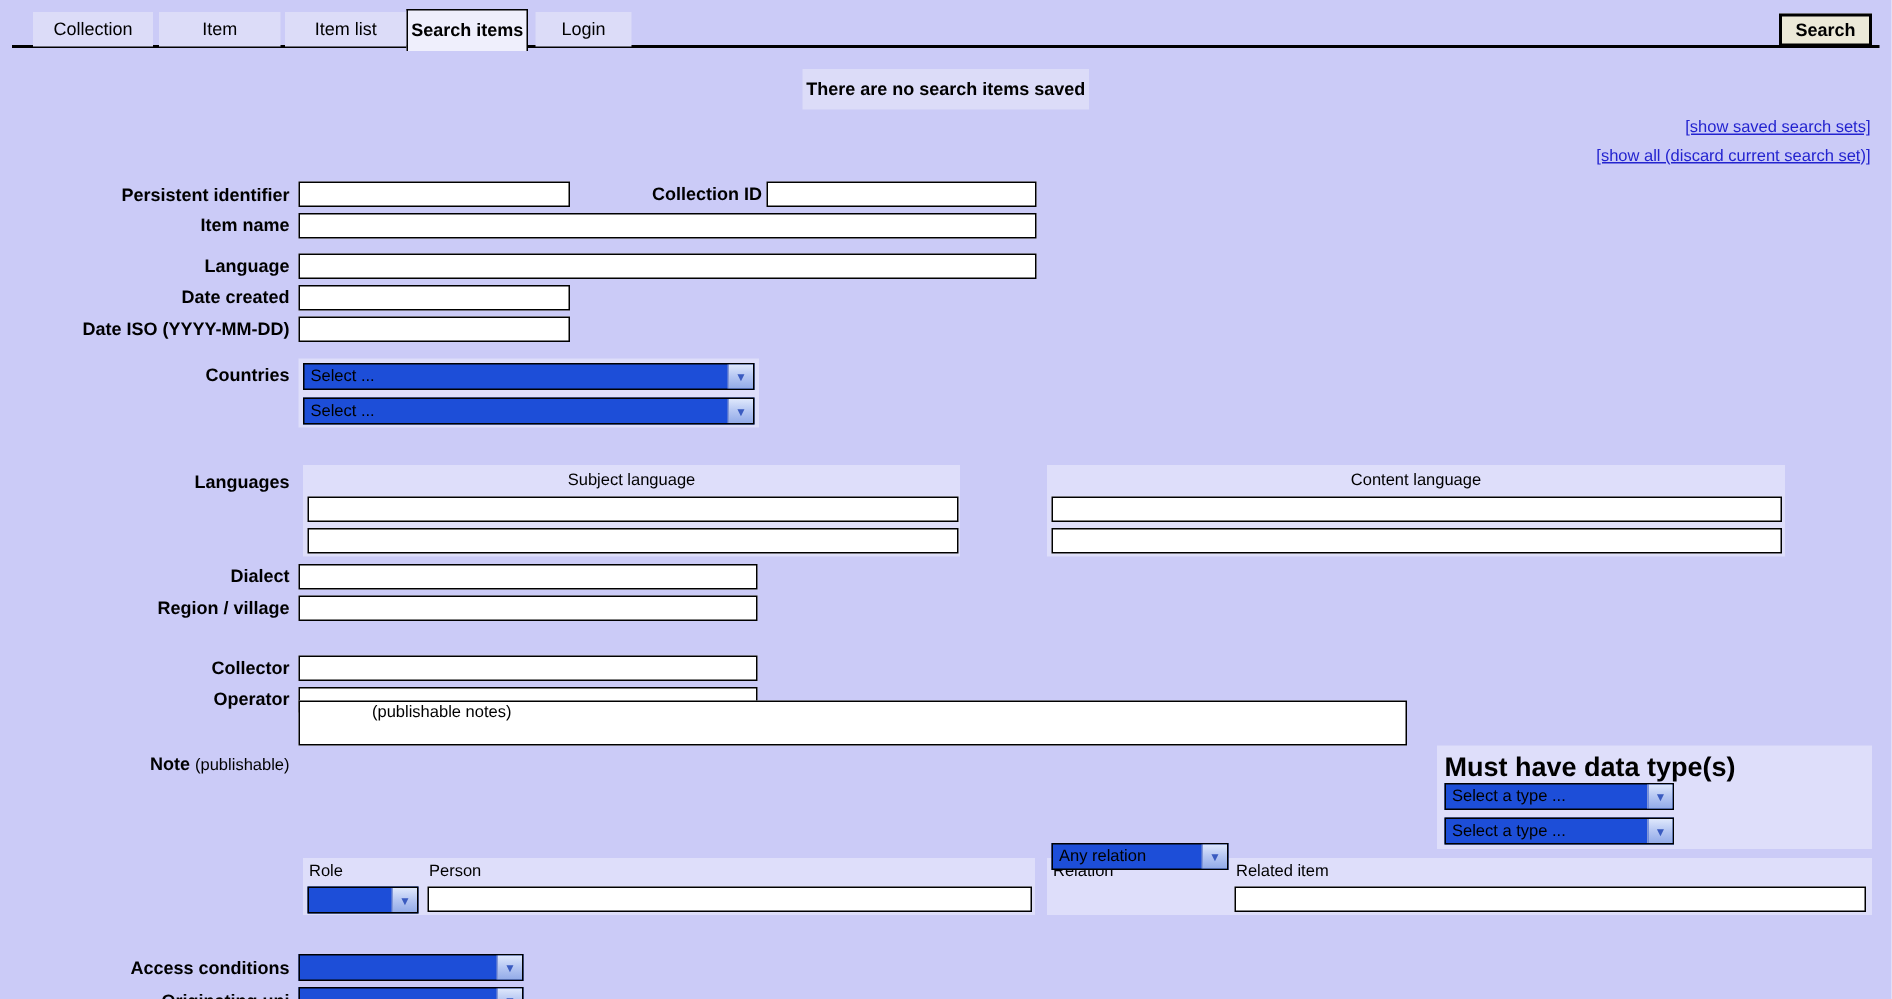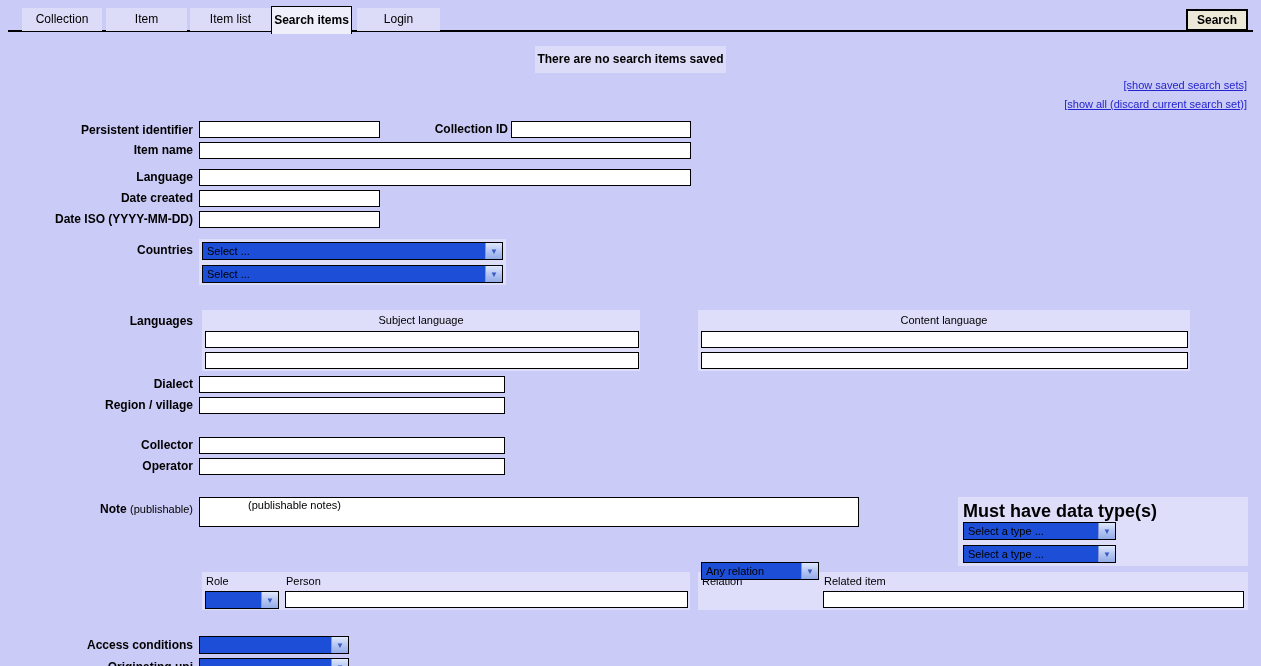--- a/index.html
+++ b/index.html
@@ -63,21 +63,21 @@
 </head>
 <body>
 
 <div id="screen">
 
   <div class="tabline"></div>
   <div class="tab" style="left:22px;width:80px;">Collection</div>
   <div class="tab" style="left:106px;width:81px;">Item</div>
   <div class="tab" style="left:190px;width:81px;">Item list</div>
   <div class="tab active" style="left:271px;width:81px;">Search items</div>
-  <div class="tab" style="left:357px;width:83px;">Login</div>
+  <div class="tab" style="left:357px;width:64px;">Login</div>
   <button class="search-btn">Search</button>
 
   <div class="notice">There are no search items saved</div>
 
   <a class="toplink" style="top:79px;">[show saved search sets]</a>
   <a class="toplink" style="top:98px;">[show all (discard current search set)]</a>
 
   <div class="flabel" style="left:0;top:122px;">Persistent identifier</div>
   <input class="inp" style="left: 199px; top: 121px; width: 181px;">
   <div class="flabel" style="left:315px;top:121px;">Collection ID</div>
@@ -120,21 +120,21 @@
   <input class="inp" style="left: 199px; top: 376px; width: 306px;">
   <div class="flabel" style="left:0;top:397px;">Region / village</div>
   <input class="inp" style="left: 199px; top: 397px; width: 306px;">
 
   <div class="flabel" style="left:0;top:437px;">Collector</div>
   <input class="inp" style="left: 199px; top: 437px; width: 306px;">
   <div class="flabel" style="left:0;top:458px;">Operator</div>
   <input class="inp" style="left: 199px; top: 458px; width: 306px;">
 
   <div class="flabel" style="left:0;top:501px;"><span>Note</span> <span class="note-qual">(publishable)</span></div>
-  <textarea class="notebox" style="left: 199px; top: 497px; width: 660px; height: 30px; padding-left: 48px;">(publishable notes)</textarea>
+  <textarea class="notebox" style="left: 199px; top: 467px; width: 739px; height: 30px; padding-left: 48px;">(publishable notes)</textarea>
 
   <div class="panel" style="left:958px;top:497px;width:290px;height:69px;"></div>
   <div class="bighead" style="left:963px;top:501px;">Must have data type(s)</div>
   <div class="sel" style="left:963px;top:522px;width:153px;">
     <span class="sel-text">Select a type ...</span>
     <span class="arr">▼</span>
   </div>
   <div class="sel" style="left:963px;top:545px;width:153px;">
     <span class="sel-text">Select a type ...</span>
     <span class="arr">▼</span>

